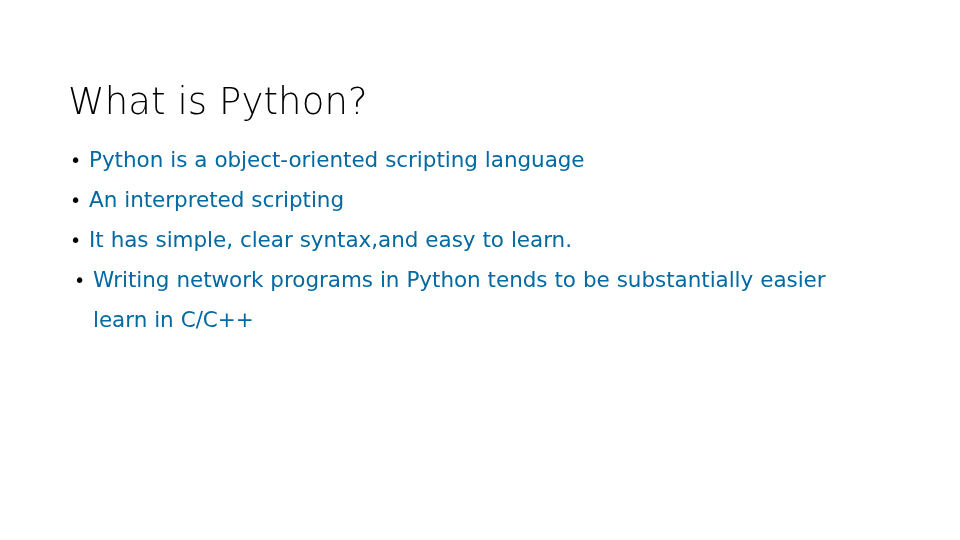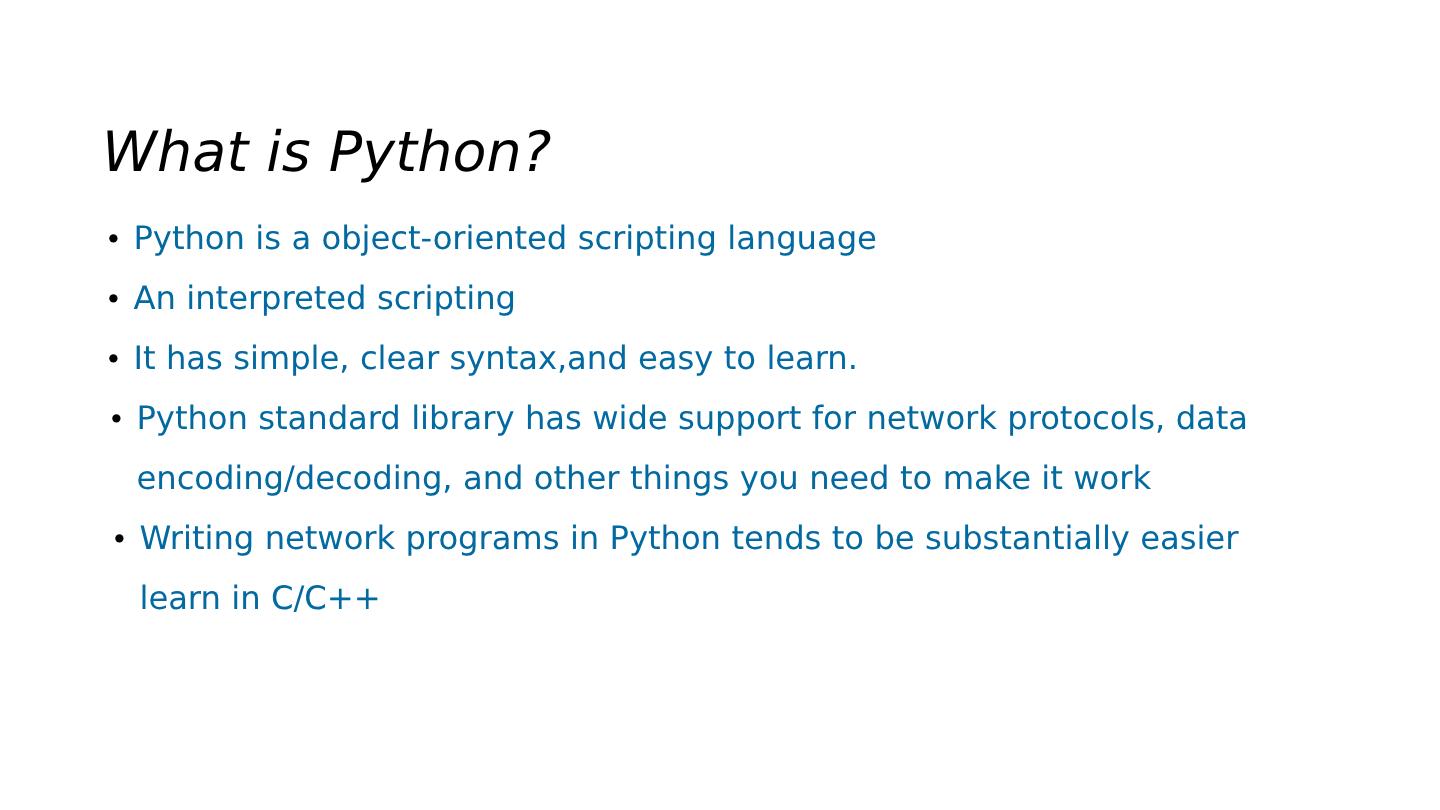--- a/index.html
+++ b/index.html
@@ -31,21 +31,20 @@
     left: 68px;
     top: 53px;
     width: 830px;
     font-family: "DejaVu Sans", sans-serif;
     font-size: 37px;
     font-weight: 300;
     line-height: 48px;
     letter-spacing: 0.1px;
     color: #000000;
     white-space: nowrap;
-    font-style: italic;
   }
 
   
   .slide-body {
     position: absolute;
     left: 62px;
     top: 140px;
     width: 836px;
   }
 
@@ -114,24 +113,20 @@
 
       <li class="bullet-item">
         <span>An interpreted scripting</span>
       </li>
 
       <li class="bullet-item">
         <span>It has simple, clear syntax,and easy to learn.</span>
       </li>
 
 
-      <li class="bullet-item shift-1">
-        <span>Python standard library has wide support for network protocols, data</span>
-        <span class="wrap-line">encoding/decoding, and other things you need to make it work</span>
-      </li>
 
       <li class="bullet-item shift-2">
         <span>Writing network programs in Python tends to be substantially easier</span>
         <span class="wrap-line">learn in C/C++</span>
       </li>
 
     </ul>
   </div>
 
 </div>

